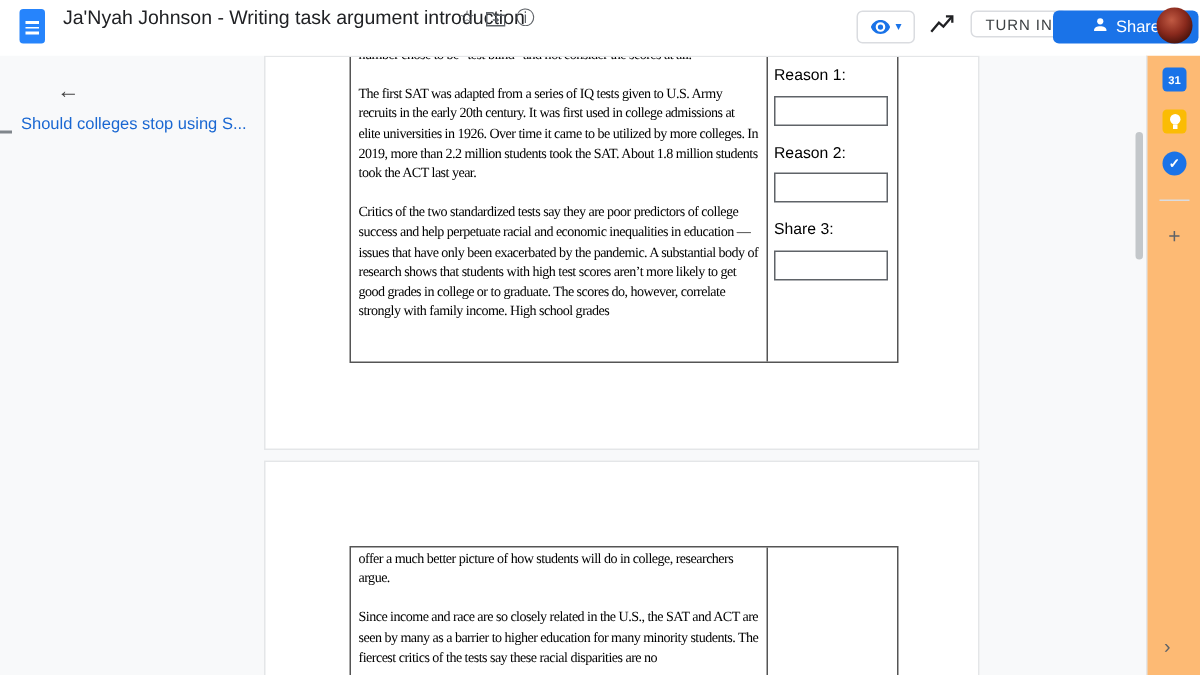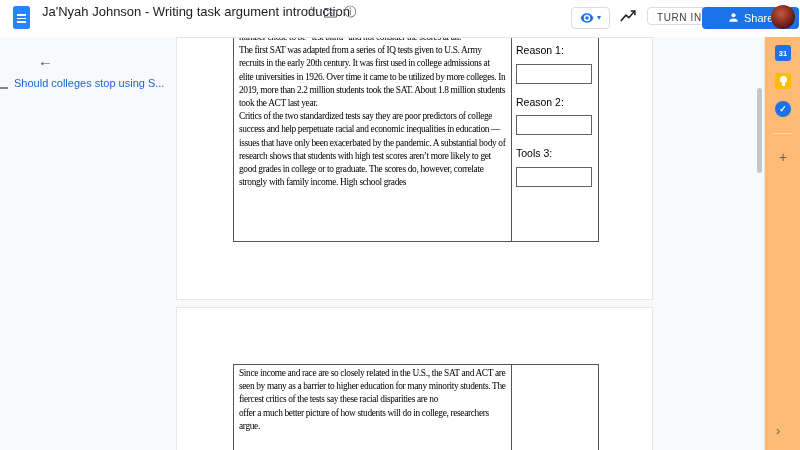--- a/index.html
+++ b/index.html
@@ -49,21 +49,21 @@
   .page1 { top:0; height:263px; }
   .page2 { top:270px; height:150px; }
 
   .doc-table { position:absolute; border:1px solid #555; display:flex; width:366px; }
   .t1 { left:56px; top:-8px; height:212px; }
   .t2 { left:56px; top:56px; height:130px; }
   .cell-left { width:278px; border-right:1px solid #555; padding:0 5px;
     font-family:"Liberation Serif", serif; font-size:9.4px; letter-spacing:-0.35px;
     line-height:13.2px; color:#000; overflow:hidden; }
   .t2 .cell-left { padding-top:2px; }
-  .cell-left p { }
+  .cell-left p { margin-top:13px; }
   .cell-left .clipped { margin-top:0; }
   .t2 .cell-left p:first-child { margin-top:0; }
   .cell-right { width:86px; padding:11px 4px 0 4px; font-size:10.5px; line-height:12.5px; color:#000; }
   .prompt { margin-bottom:2px; }
   .reason-label { margin-top:12px; }
   .reason-label.first { margin-top:2px; }
   .reason-box { margin-top:7px; width:76px; height:20px; border:1px solid #5f6368;
     background:#fff; cursor:text; }
 
   
@@ -152,31 +152,31 @@
       <div class="cell-left">
         <p class="clipped">number chose to be “test blind” and not consider the scores at all.</p>
         <p>The first SAT was adapted from a series of IQ tests given to U.S. Army recruits in the early 20th century. It was first used in college admissions at elite universities in 1926. Over time it came to be utilized by more colleges. In 2019, more than 2.2 million students took the SAT. About 1.8 million students took the ACT last year.</p>
         <p>Critics of the two standardized tests say they are poor predictors of college success and help perpetuate racial and economic inequalities in education — issues that have only been exacerbated by the pandemic. A substantial body of research shows that students with high test scores aren’t more likely to get good grades in college or to graduate. The scores do, however, correlate strongly with family income. High school grades</p>
       </div>
       <div class="cell-right">
         <div class="reason-label first">Reason 1:</div>
         <div class="reason-box"></div>
         <div class="reason-label">Reason 2:</div>
         <div class="reason-box"></div>
-        <div class="reason-label">Tools 3:</div>
+        <div class="reason-label">Share 3:</div>
         <div class="reason-box"></div>
       </div>
     </div>
   </div>
 
   <div class="page page2">
     <div class="doc-table t2">
       <div class="cell-left">
+        <p>offer a much better picture of how students will do in college, researchers argue.</p>
         <p>Since income and race are so closely related in the U.S., the SAT and ACT are seen by many as a barrier to higher education for many minority students. The fiercest critics of the tests say these racial disparities are no</p>
-        <p>offer a much better picture of how students will do in college, researchers argue.</p>
       </div>
       <div class="cell-right"></div>
     </div>
   </div>
 
 </div>
 
 <div class="scroll-thumb"></div>
 
 <div class="sidepanel">

